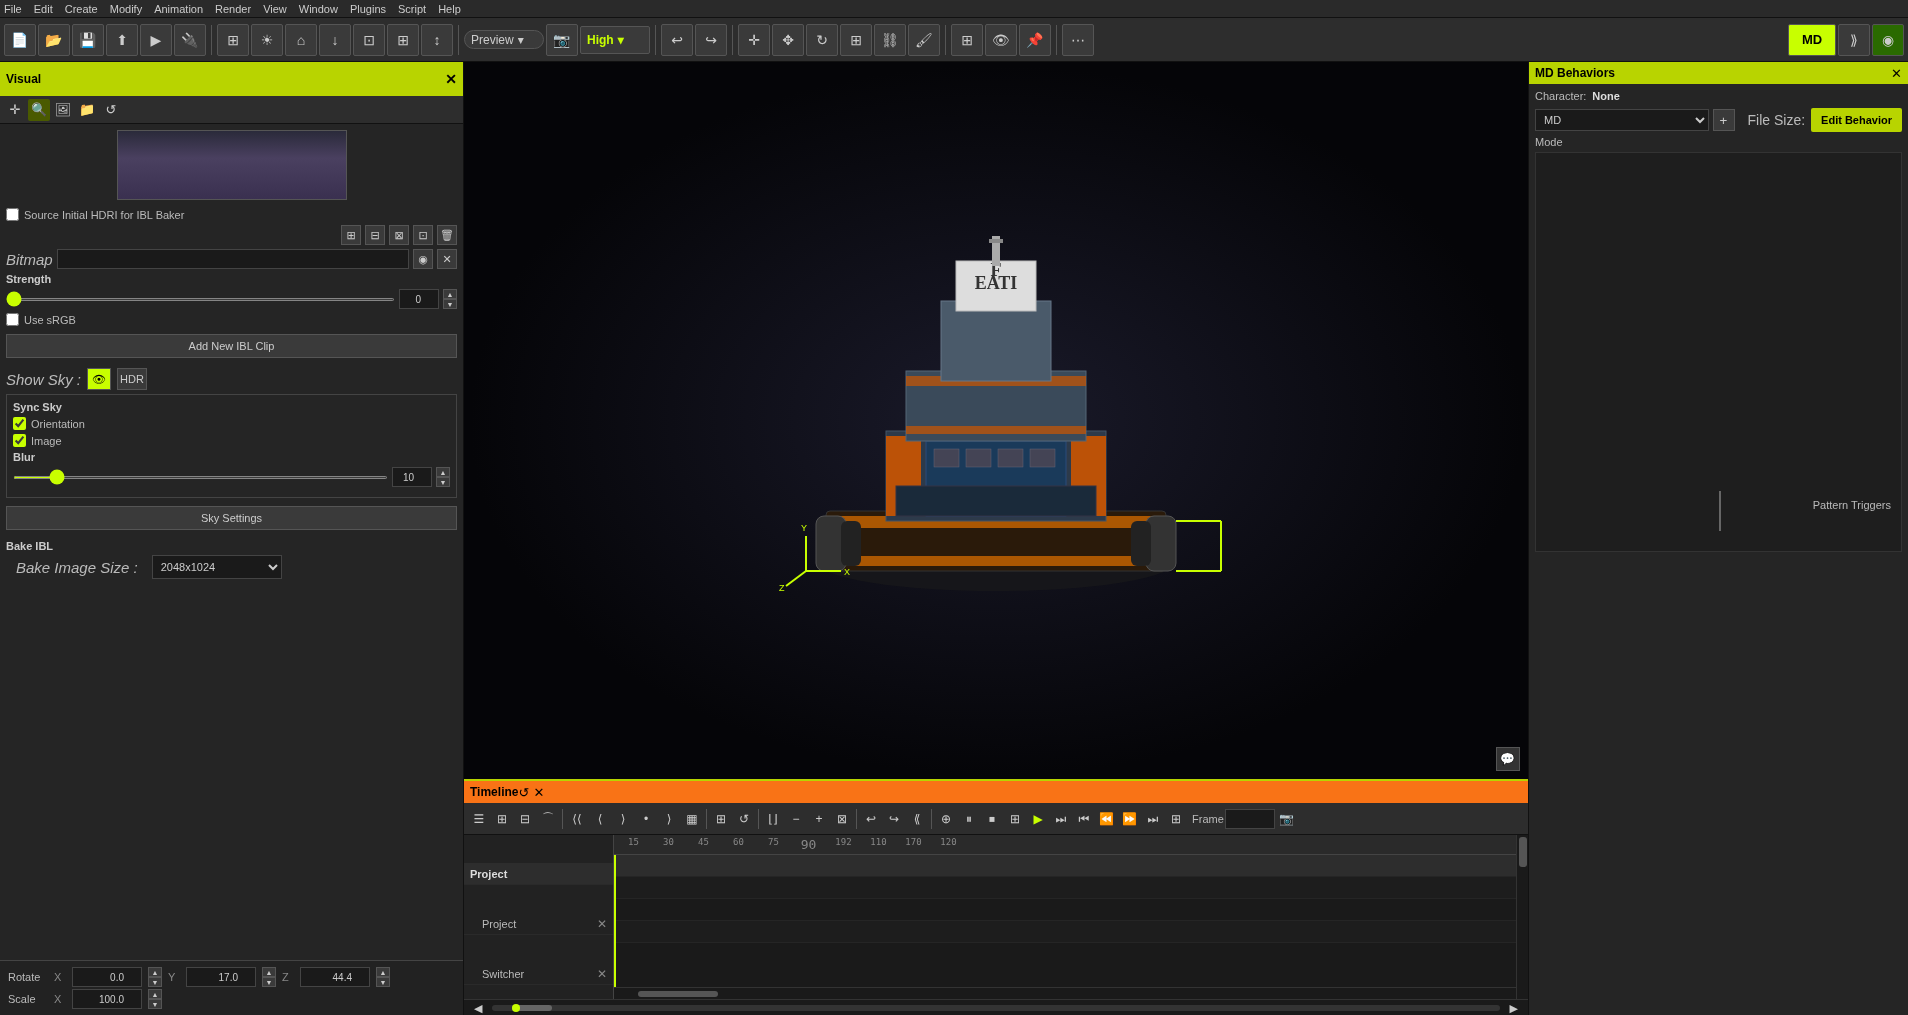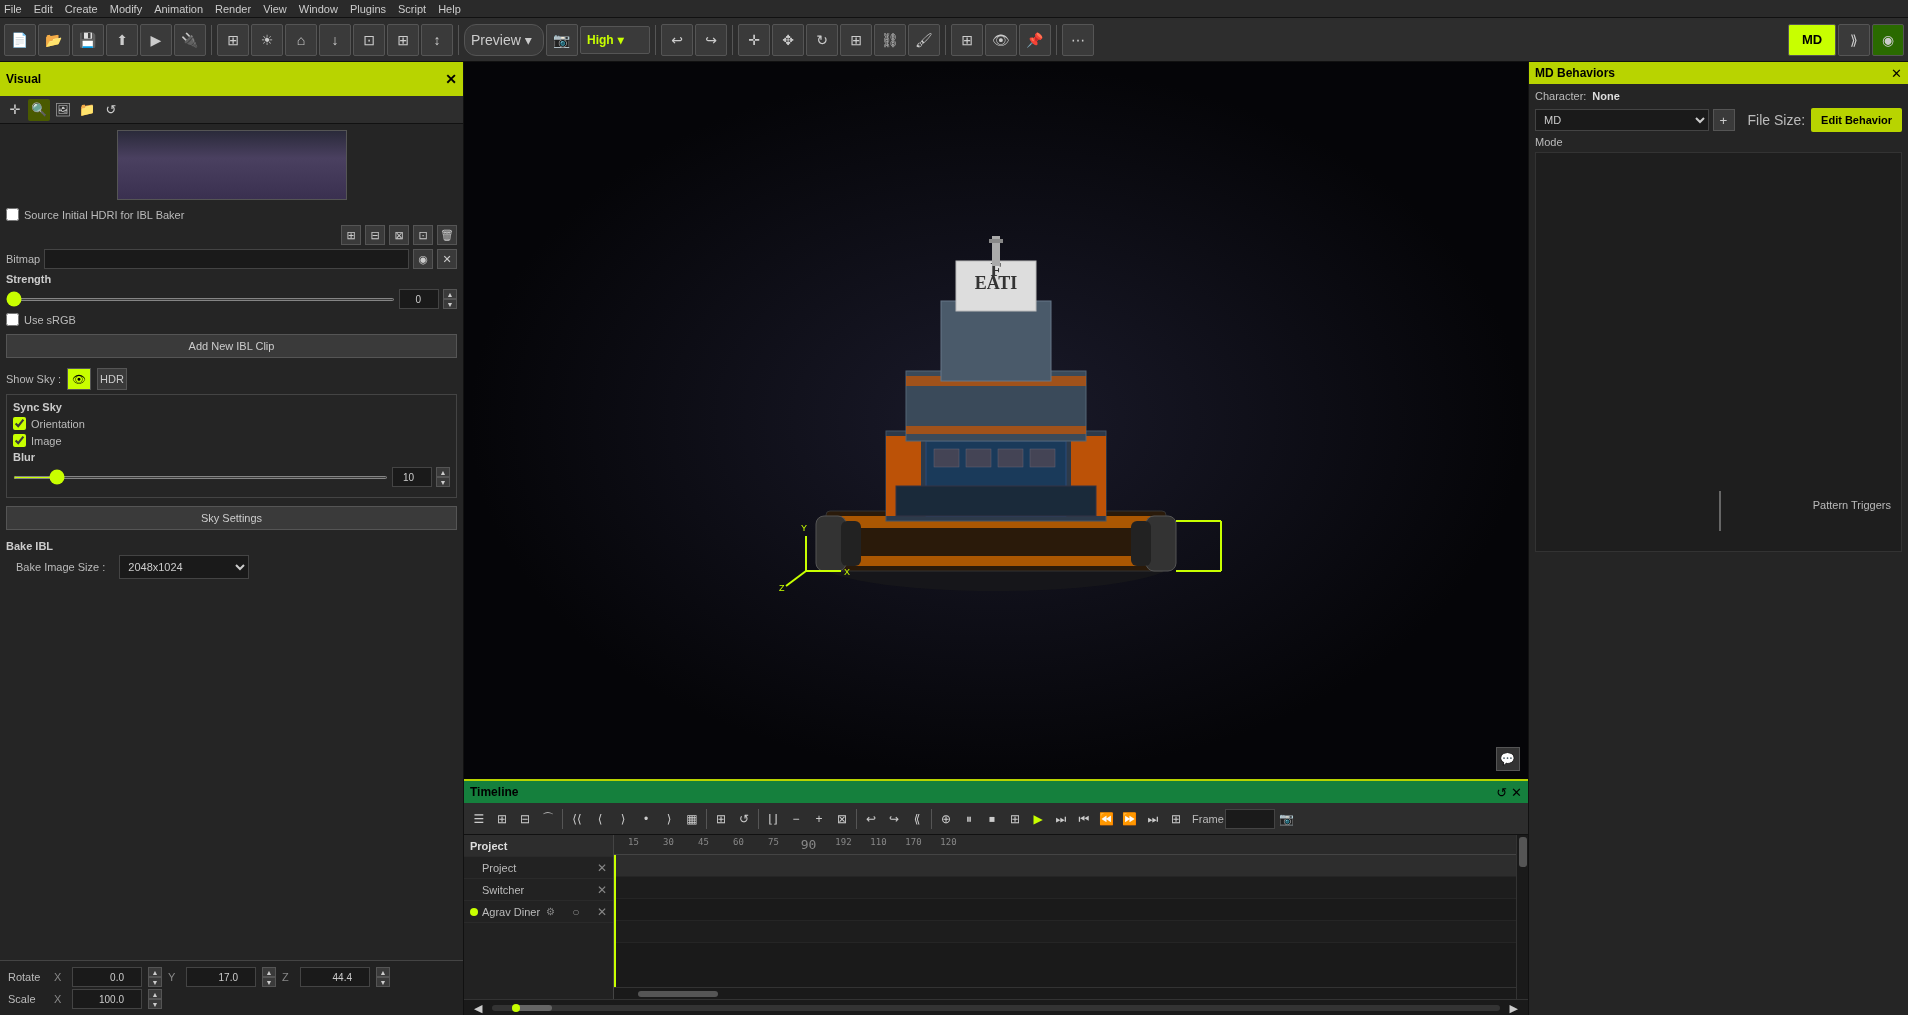--- a/index.html
+++ b/index.html
@@ -55,25 +55,25 @@
     .toolbar-divider {
       width: 1px;
       height: 30px;
       background: #555;
       margin: 0 3px;
     }
     .toolbar-dropdown {
       background: #3a3a3a;
       border: 1px solid #555;
       color: #ccc;
-      height: 32px;
+      height: 19px;
       padding: 0 6px;
       border-radius: 12px;
       cursor: pointer;
-      font-size: 14px;
+      font-size: 12px;
       display: flex;
       align-items: center;
       gap: 4px;
       min-width: 80px;
     }
     .quality-dropdown {
       background: #3a3a3a;
       border: 1px solid #555;
       color: #c8ff00;
       height: 28px;
@@ -162,21 +162,21 @@
 
     .checkbox-row {
       display: flex;
       align-items: center;
       gap: 5px;
       margin: 4px 0;
       color: #bbb;
     }
     .checkbox-row input[type=checkbox] { accent-color: #c8ff00; }
 
-    .label-text { color: #bbb; font-size: 11px; }
+    .label-text { color: #bbb; font-size: 15px; font-style: italic; }
     .section-label { color: #ccc; font-size: 11px; font-weight: bold; margin: 6px 0 3px 0; }
 
     .bitmap-row {
       display: flex;
       align-items: center;
       gap: 4px;
       margin: 4px 0;
     }
     .bitmap-input {
       flex: 1;
@@ -317,28 +317,27 @@
     
     .timeline {
       height: 220px;
       background: #1e1e1e;
       border-top: 2px solid #b8d400;
       display: flex;
       flex-direction: column;
     }
 
     .timeline-header {
-      background: #15803d;
+      background: #f97316;
       color: #000;
       font-weight: bold;
       font-size: 12px;
       height: 22px;
       display: flex;
       align-items: center;
-      justify-content: space-between;
       padding: 0 6px;
     }
 
     .timeline-toolbar {
       background: #2d2d2d;
       height: 32px;
       display: flex;
       align-items: center;
       padding: 0 4px;
       gap: 1px;
@@ -382,20 +381,21 @@
 
     .track-item {
       height: 22px;
       display: flex;
       align-items: center;
       padding: 0 6px;
       border-bottom: 1px solid #2a2a2a;
       gap: 4px;
       font-size: 11px;
       color: #bbb;
+      margin-top: 28px;
     }
     .track-item.header-track {
       background: #2d2d2d;
       font-weight: bold;
       color: #ddd;
     }
     .track-close {
       margin-left: auto;
       cursor: pointer;
       color: #888;

